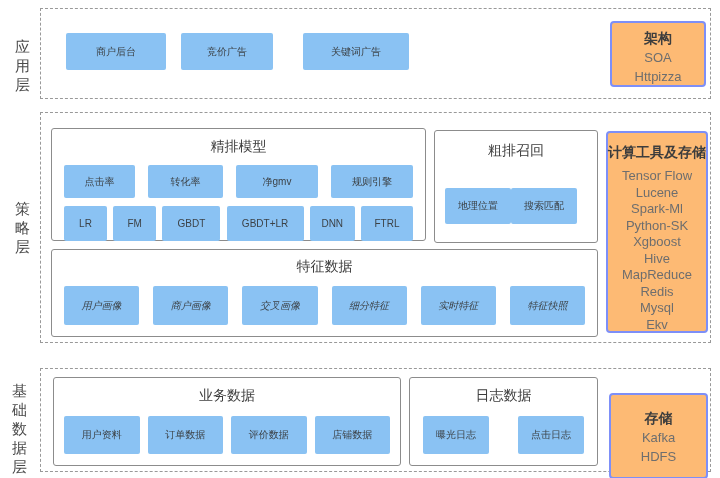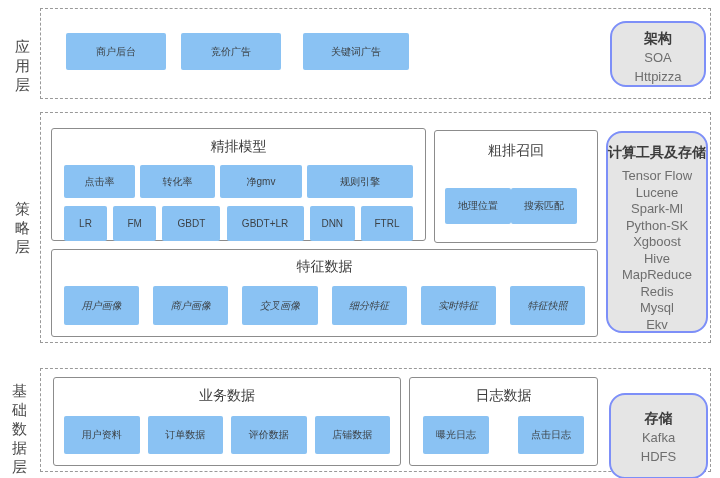--- a/index.html
+++ b/index.html
@@ -18,41 +18,41 @@
   .dashed{position:absolute;border:1px dashed var(--dashed-border);box-sizing:border-box;}
   .layer-app{left:40px;top:8px;width:671px;height:91px;}
   .layer-strategy{left:40px;top:112px;width:671px;height:231px;}
   .layer-base{left:40px;top:368px;width:671px;height:104px;}
   .blue-box{background:var(--box-blue);color:var(--box-blue-text);display:flex;
     align-items:center;justify-content:center;font-size:10px;border-radius:2px;
     white-space:nowrap;box-sizing:border-box;}
   
   .layer-app>.blue-box{position:absolute;top:24px;height:37px;}
   .app-b0{left:25px;width:100px;}
-  .app-b1{left:140px;width:100px;}
+  .app-b1{left:140px;width:92px;}
   .app-b2{left:262px;width:106px;}
   
-  .rounded-panel{position:absolute;border:2px solid var(--panel-border);border-radius:16px;
-    background:#e5e5e5;text-align:center;box-sizing:border-box;}
+  .rounded-panel{position:absolute;border:2px solid var(--panel-border);border-radius:4px;
+    background:#fdba74;text-align:center;box-sizing:border-box;}
   .panel-title{font-weight:bold;font-size:14px;color:var(--title-text);line-height:20px;}
   .panel-item{font-size:13px;color:var(--muted-text);line-height:19px;}
   .arch-panel{left:569px;top:12px;width:96px;height:66px;padding-top:5px;}
   .tools-panel{left:565px;top:18px;width:102px;height:202px;padding-top:9px;}
   .tools-panel .panel-item{line-height:16.5px;}
   .tools-panel .panel-title{margin-bottom:6px;}
   .storage-panel{left:568px;top:24px;width:99px;height:86px;padding-top:13px;}
   
   .solid-box{position:absolute;border:1.5px solid var(--solid-border);border-radius:3px;
     background:#fff;box-sizing:border-box;}
   .group-title{text-align:center;font-size:14px;color:var(--title-text);margin-top:9px;}
   .row{display:flex;align-items:center;}
   .fine-model{left:10px;top:15px;width:375px;height:113px;}
   .row-fm1{margin:9px 12px 0;justify-content:space-between;}
   .row-fm1>.blue-box{height:33px;}
-  .w-ctr{width:71px}.w-cvr{width:75px}.w-gmv{width:82px}.w-rule{width:106px}
+  .w-ctr{width:71px}.w-cvr{width:75px}.w-gmv{width:82px}.w-rule{width:82px}
   .row-fm2{margin:8px 12px 12px;justify-content:space-between;}
   .row-fm2>.blue-box{height:35px;}
   .w-lr{width:43px}.w-fm{width:43px}.w-gbdt{width:58px}.w-gbdtlr{width:77px}
   .w-dnn{width:45px}.w-ftrl{width:52px}
   .recall{left:393px;top:17px;width:164px;height:113px;}
   .recall .group-title{margin-top:11px;}
   .recall .row{margin:28px 10px 0;}
   .recall .blue-box{width:66px;height:36px;}
   .features{left:10px;top:136px;width:547px;height:88px;}
   .features .group-title{margin-top:8px;}

